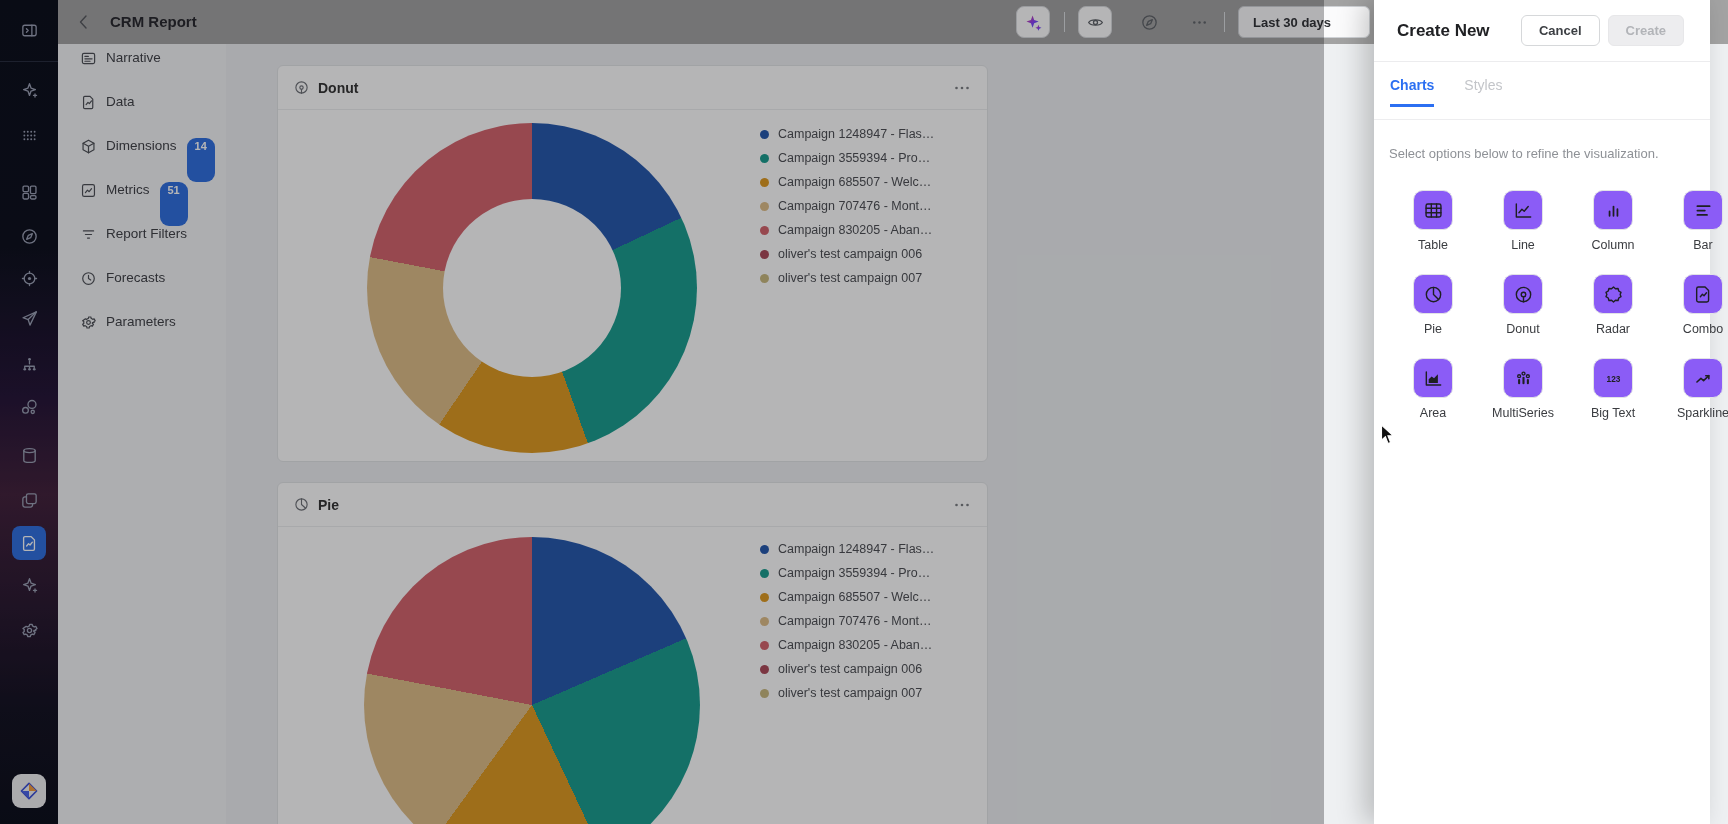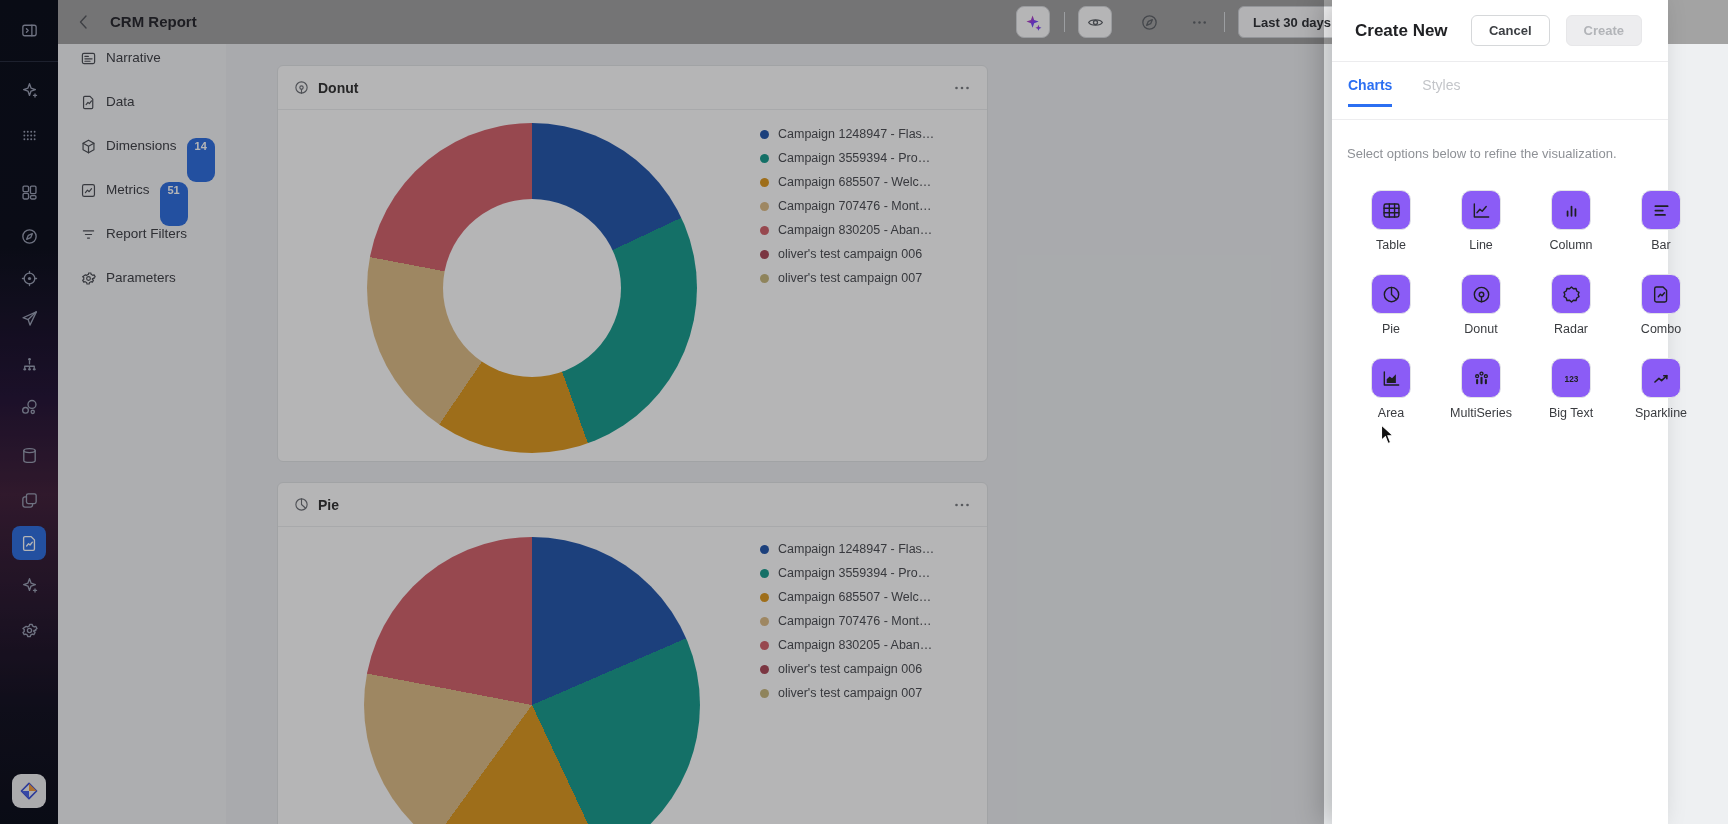--- a/index.html
+++ b/index.html
@@ -62,26 +62,26 @@
   .c0 .legend{top:56px}
   .c1 .legend{top:54px}
   .legend li{display:flex;align-items:center;height:24px;cursor:pointer}
   .ldot{width:9px;height:9px;border-radius:50%;margin-right:9px;flex:none}
   .llbl{font-size:12.5px;color:#4c4e53;white-space:nowrap}
 
   
   #dim{position:absolute;left:0;top:0;width:1324px;height:100%;background:rgba(10,11,14,0.30);z-index:20}
 
   
-  #panel{position:absolute;left:1332px;top:0;width:336px;height:100%;background:#fff;z-index:30;
+  #panel{position:absolute;left:1374px;top:0;width:336px;height:100%;background:#fff;z-index:30;
          box-shadow:-10px 0 26px rgba(0,0,0,0.22);box-sizing:border-box}
   .p-header{height:62px;display:flex;align-items:center;padding:0 26px 0 23px;border-bottom:1px solid #ececee;box-sizing:border-box}
   .p-header h2{flex:1;margin:0;font-size:17px;font-weight:700;color:#202124}
   .btn-cancel{height:31px;padding:0 17px;border:1px solid #d6d8da;background:#fff;border-radius:6px;font-size:13px;
-              font-weight:600;color:#3c3f43;margin-right:16px;font-family:inherit;cursor:pointer}
+              font-weight:600;color:#3c3f43;margin-right:8px;font-family:inherit;cursor:pointer}
   .btn-create{height:31px;padding:0 17px;border:1px solid #e7e7e9;background:#ededef;border-radius:6px;font-size:13px;
               font-weight:600;color:#b2b4b8;font-family:inherit}
   .p-tabs{display:flex;padding:0 0 12px 16px;border-bottom:1px solid #ededef}
   .p-tab{font-size:14px;padding:15px 0 11px;margin-right:30px;color:#c3c5c9;border-bottom:3px solid transparent;cursor:pointer}
   .p-tab.active{color:#2b6ff2;font-weight:700;border-bottom-color:#2b6ff2}
   .p-desc{margin:26px 20px 0 15px;font-size:13px;color:#8e9196}
   #type-grid{position:absolute;left:39px;top:190px;display:grid;grid-template-columns:repeat(4,40px);column-gap:50px;row-gap:21px}
   .tile{position:relative;width:40px;height:63px;cursor:pointer}
   .tile-box{width:40px;height:40px;border:1px solid #e2e3e6;border-radius:10px;background:#8b5cf6;box-sizing:border-box;
             display:flex;align-items:center;justify-content:center;color:#1e1f22}
@@ -298,20 +298,29 @@
           <span class="nico">
             <svg viewBox="0 0 20 20" fill="none" stroke="currentColor" stroke-width="1.4" stroke-linecap="round" stroke-linejoin="round">
               <path d="M4 5.8h12M6.4 10h7.2M8.8 14.2h2.4"></path>
             </svg>
           </span>
           <span class="nlbl">Report Filters</span>
         </li>
         <li class="nav-item">
           <span class="nico">
             <svg viewBox="0 0 20 20" fill="none" stroke="currentColor" stroke-width="1.4" stroke-linecap="round" stroke-linejoin="round">
+              <circle cx="10" cy="10" r="6.8"></circle>
+              <path d="M10 6.4V10l2.6 1.8"></path>
+            </svg>
+          </span>
+          <span class="nlbl">Forecasts</span>
+        </li>
+        <li class="nav-item">
+          <span class="nico">
+            <svg viewBox="0 0 20 20" fill="none" stroke="currentColor" stroke-width="1.4" stroke-linecap="round" stroke-linejoin="round">
               <circle cx="10" cy="10" r="2.2"></circle>
               <path d="M16.6 10c0-.37-.03-.74-.1-1.1l1.4-1-1.3-2.2-1.6.6a6.6 6.6 0 0 0-1.9-1.1l-.3-1.7h-2.6l-.3 1.7a6.6 6.6 0 0 0-1.9 1.1l-1.6-.6L3.1 7.9l1.4 1a6.6 6.6 0 0 0 0 2.2l-1.4 1 1.3 2.2 1.6-.6a6.6 6.6 0 0 0 1.9 1.1l.3 1.7h2.6l.3-1.7a6.6 6.6 0 0 0 1.9-1.1l1.6.6 1.3-2.2-1.4-1c.07-.36.1-.73.1-1.1Z"></path>
             </svg>
           </span>
           <span class="nlbl">Parameters</span>
         </li>
       </ul>
   </nav>
 
   <main id="content">

